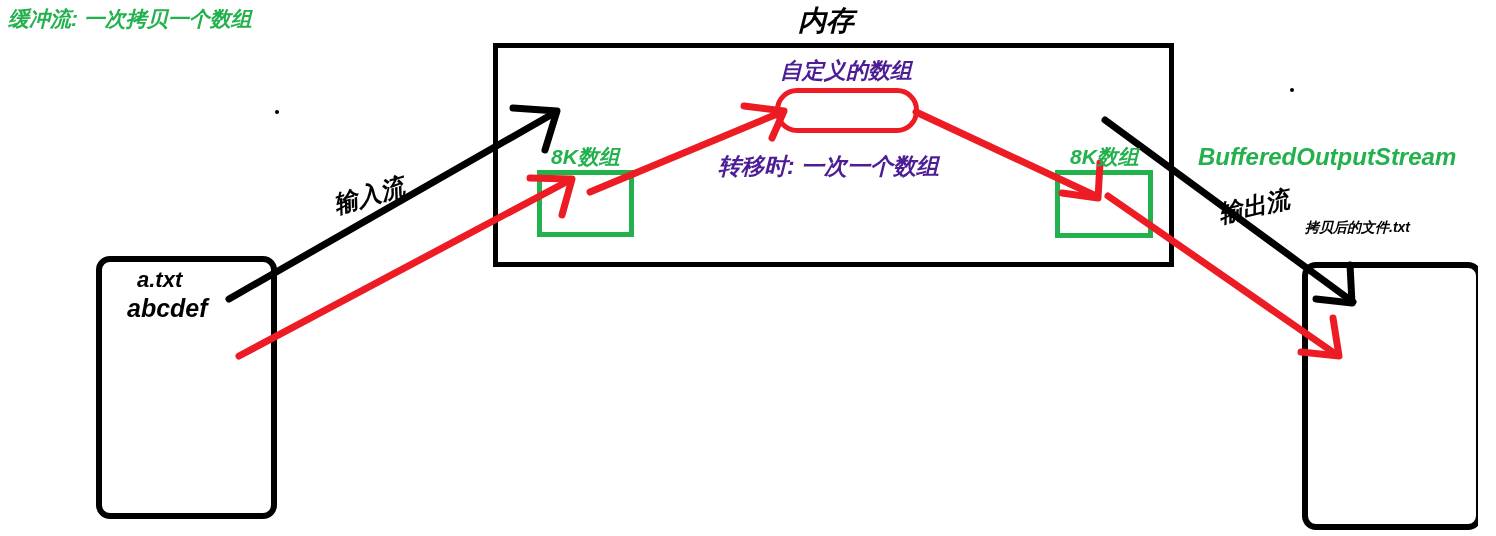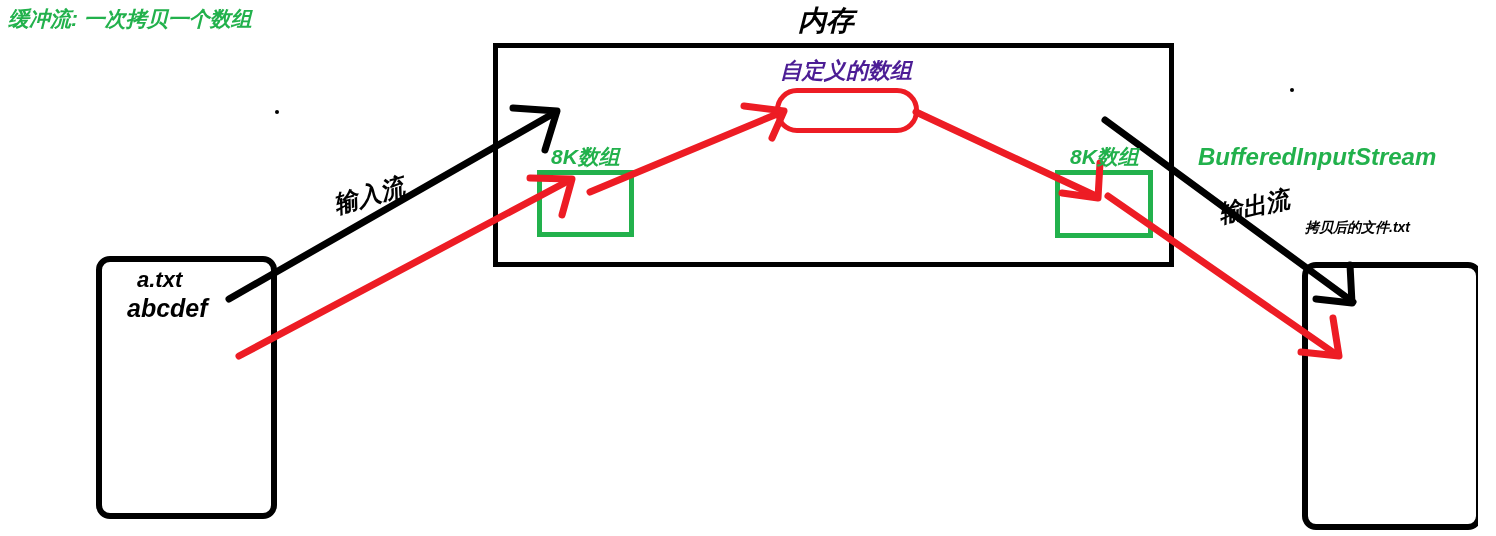--- a/index.html
+++ b/index.html
@@ -191,30 +191,31 @@
     </g>
   </svg>
 
   <div class="lbl green" id="title-main">缓冲流: 一次拷贝一个数组</div>
 
   <div class="lbl black" id="memory-title">内存</div>
 
 
   <div class="lbl black" id="in-flow-label">输入流</div>
 
-  <div class="lbl green" id="bos-label">BufferedInputStream</div>
+  <div class="lbl green" id="bos-label">BufferedOutputStream</div>
 
   <div class="lbl black" id="out-flow-label">输出流</div>
 
   <div class="lbl black" id="src-file-label">a.txt</div>
 
   <div class="lbl black" id="src-file-content">abcdef</div>
 
   <div class="lbl black" id="dst-file-label">拷贝后的文件.txt</div>
 
   <div class="lbl green" id="left-array-label">8K数组</div>
 
   <div class="lbl green" id="right-array-label">8K数组</div>
 
   <div class="lbl red" id="custom-array-label">自定义的数组</div>
 
+  <div class="lbl red" id="transfer-note">转移时: 一次一个数组</div>
 
 </div>
 
 </body></html>

